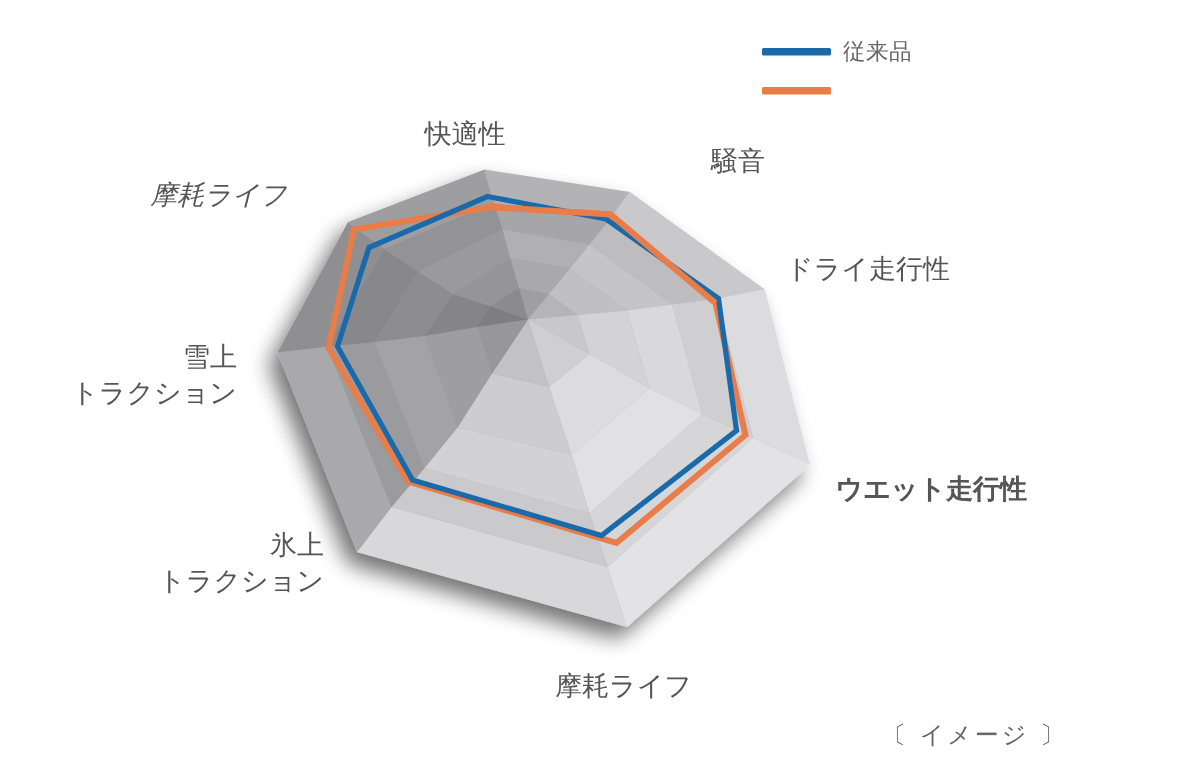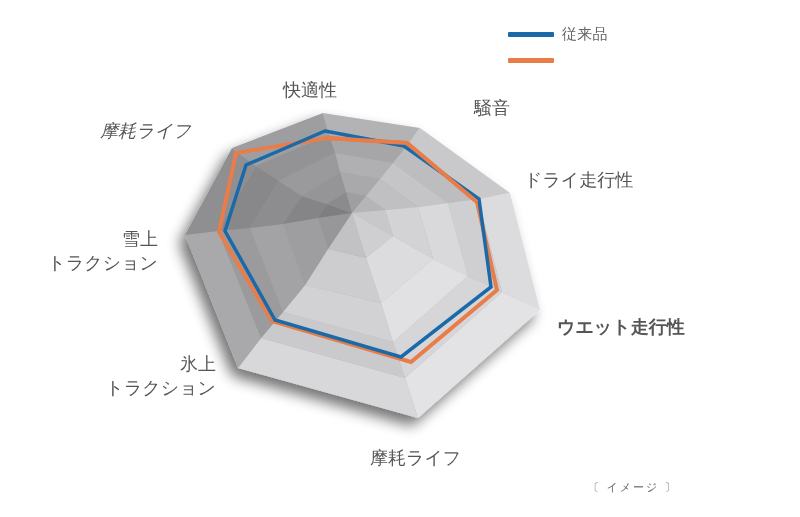--- a/index.html
+++ b/index.html
@@ -5,21 +5,21 @@
   html, body { margin: 0; padding: 0; background: #ffffff; }
   body { width: 800px; height: 517px; position: relative; overflow: hidden;
          font-family: "DejaVu Serif", "Liberation Serif", serif; color: #555; }
   .chart-svg { position: absolute; left: 0; top: 0; }
   .legend { position: absolute; left: 508px; top: 22px; }
   .legend-item { display: flex; align-items: center; height: 24px; margin-bottom: 2px; font-family: Liberation Serif, serif; }
   .legend-swatch { width: 46px; height: 5px; border-radius: 1px; margin-right: 8px; }
   .legend-label { font-size: 15px; color: #666; letter-spacing: 0.3px; }
   .axis-label { position: absolute; font-size: 18px; color: #555; white-space: nowrap; line-height: 24px; }
   .axis-label.right-align { text-align: right; }
-  .note { position: absolute; left: 588px; top: 480px; font-size: 11px; color: #666; letter-spacing: 2px; }
+  .note { position: absolute; left: 588px; top: 480px; font-size: 16px; color: #666; letter-spacing: 2px; }
 </style>
 </head>
 <body>
 
 <svg class="chart-svg" width="800" height="517" viewBox="0 0 800 517">
   <defs>
     <filter id="shadow" x="-20%" y="-20%" width="140%" height="140%">
       <feGaussianBlur in="SourceAlpha" stdDeviation="7"></feGaussianBlur>
       <feOffset dx="-6" dy="8" result="ob"></feOffset>
       <feComponentTransfer>

